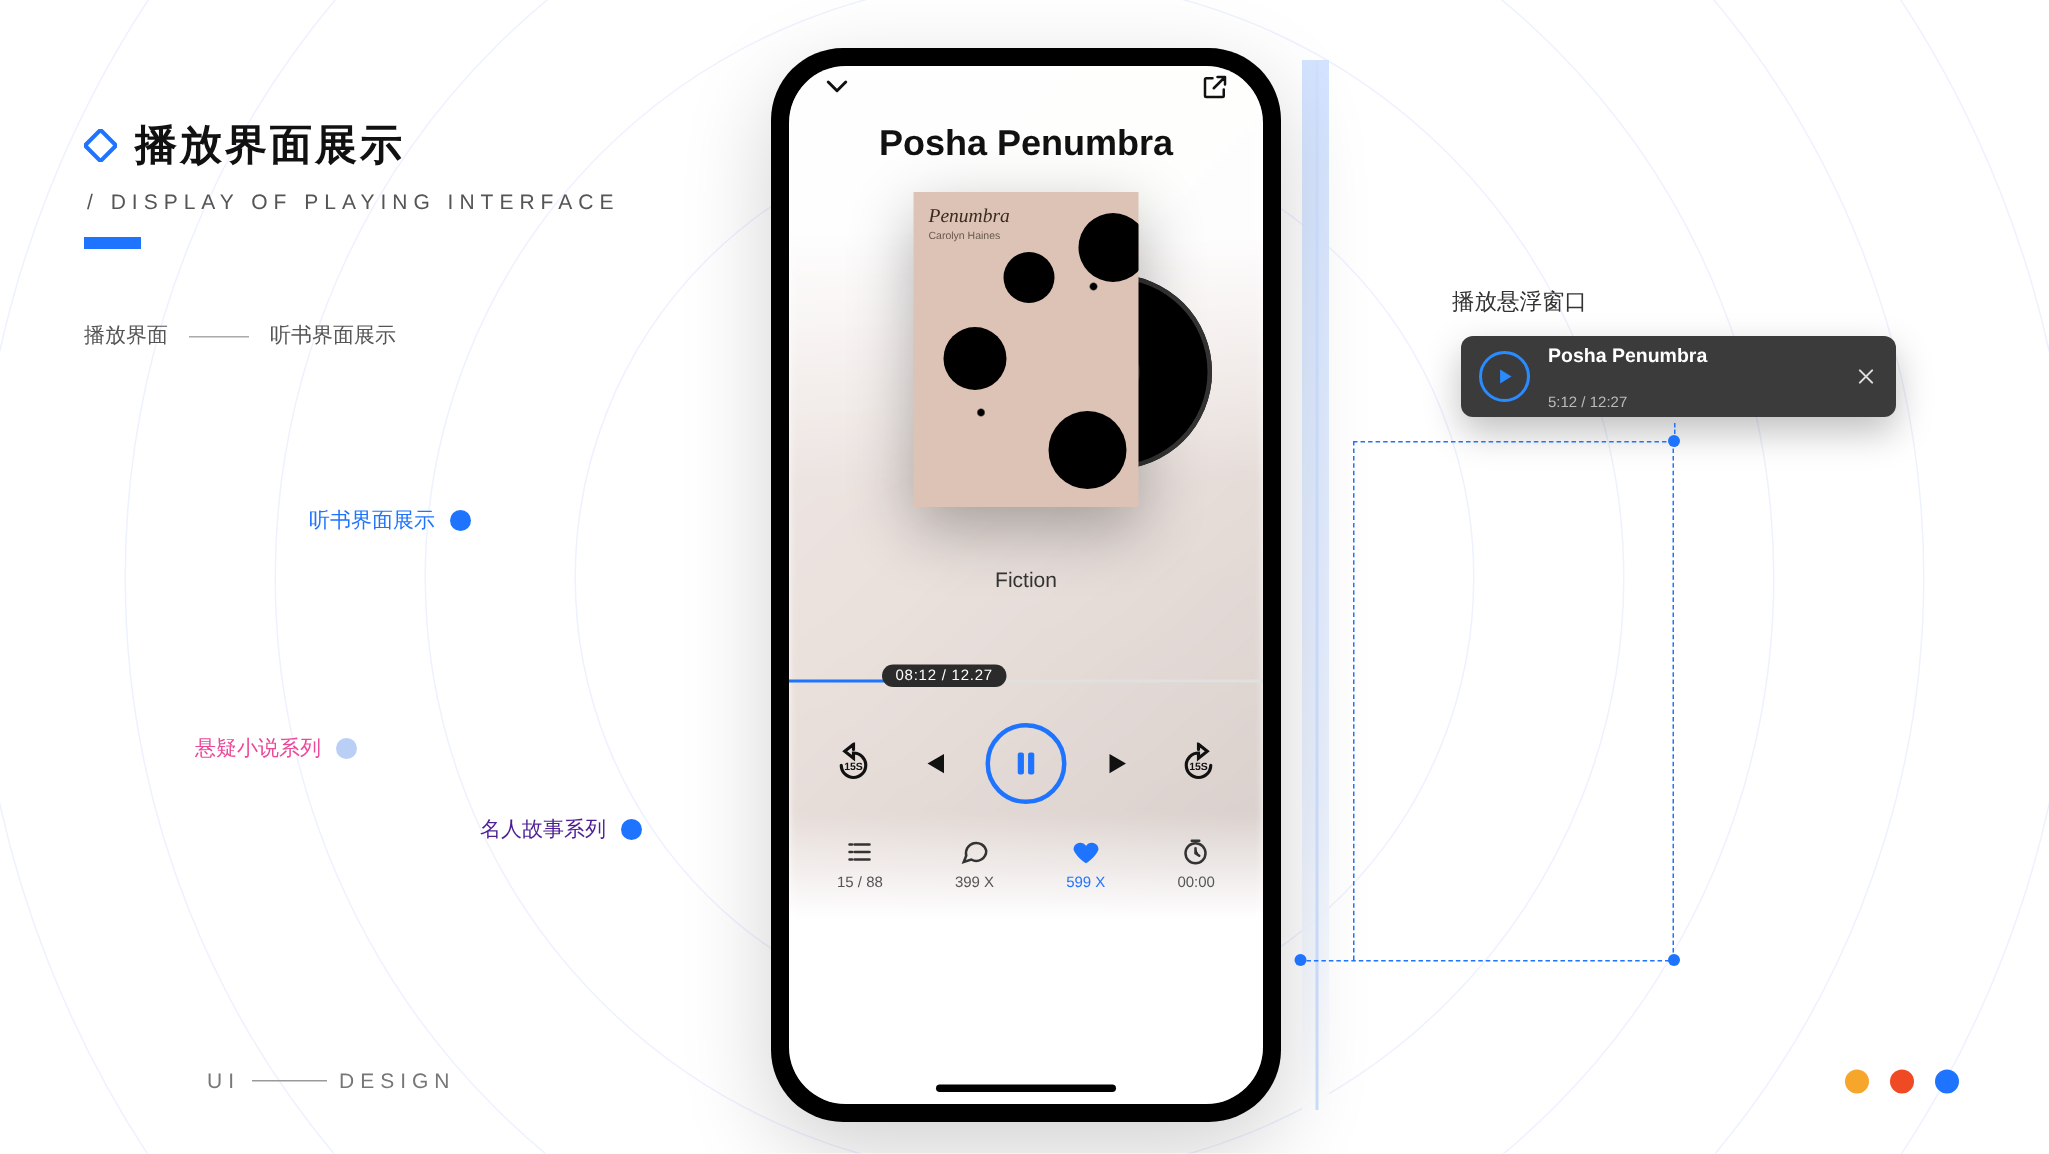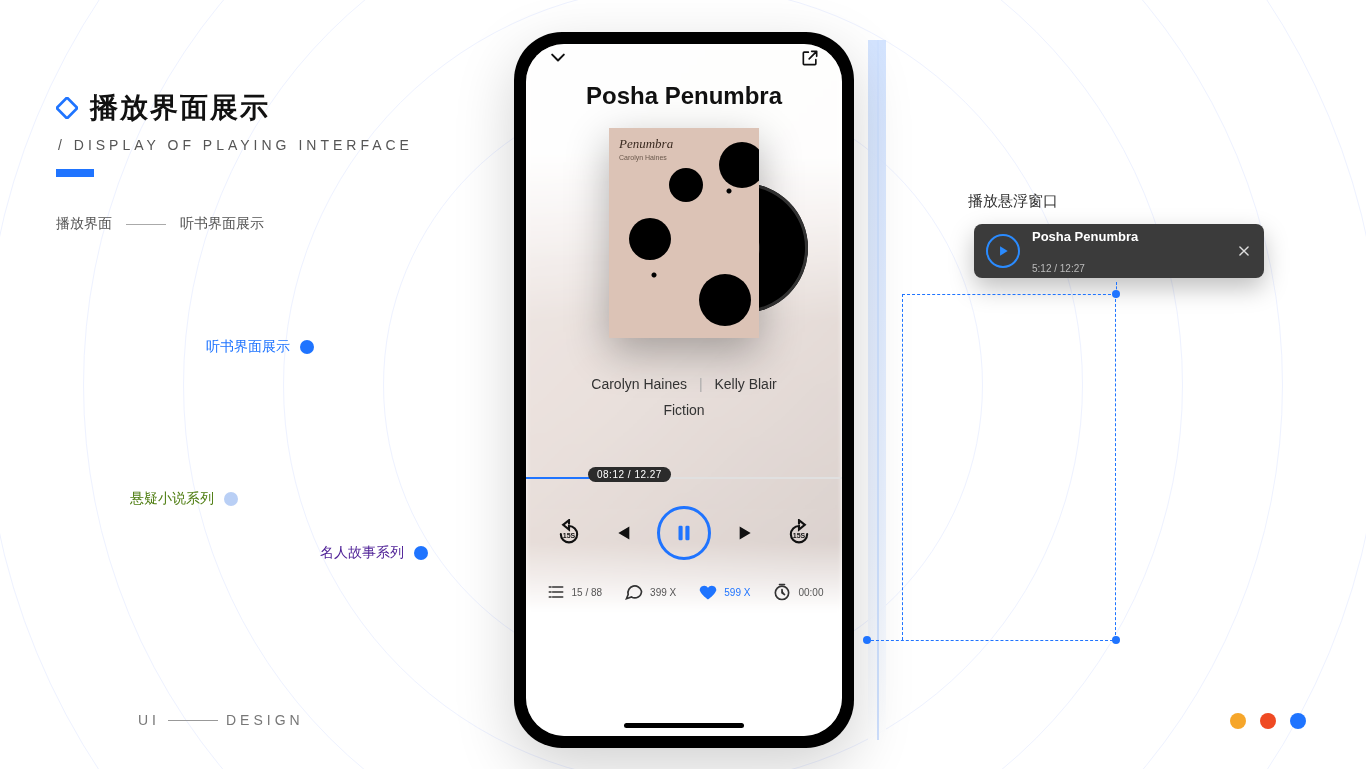--- a/index.html
+++ b/index.html
@@ -4,32 +4,32 @@
 <style>
 *{box-sizing:border-box;margin:0;padding:0}
 html,body{width:1366px;height:769px;overflow:hidden;font-family:"Helvetica Neue",Arial,"PingFang SC","Microsoft YaHei",sans-serif;background:#fff;color:#333}
 .canvas{position:relative;width:1366px;height:769px}
 .ring{position:absolute;border:1px solid #eef2ff;border-radius:50%;pointer-events:none}
 .ring.r1{width:1400px;height:1400px;left:-17px;top:-315px}
 .ring.r2{width:1200px;height:1200px;left:83px;top:-215px}
 .ring.r3{width:1000px;height:1000px;left:183px;top:-115px}
 .ring.r4{width:800px;height:800px;left:283px;top:-15px}
 .ring.r5{width:600px;height:600px;left:383px;top:85px}
-.hdr{position:absolute;left:56px;top:89px}
+.hdr{position:absolute;left:56px;top:78px}
 .hdr-row{display:flex;align-items:center;gap:12px}
 .diamond{width:22px;height:22px;display:inline-block}
 .hdr h1{font-size:28px;font-weight:800;letter-spacing:2px;color:#111}
 .subtitle{margin-top:10px;margin-left:2px;font-size:14px;letter-spacing:4px;color:#555}
 .accent-bar{margin-top:16px;width:38px;height:8px;background:#1f74ff}
 .crumb{position:absolute;left:56px;top:215px;font-size:14px;color:#555;display:flex;align-items:center;gap:14px}
 .crumb .dash{width:40px;height:1px;background:#aaa;display:inline-block}
 .tag{position:absolute;display:flex;align-items:center;gap:10px;font-size:14px}
 .tag .dot{width:14px;height:14px;border-radius:50%}
 .tag.t1{left:206px;top:338px;color:#1f74ff}.tag.t1 .dot{background:#1f74ff}
-.tag.t2{left:130px;top:490px;color:#4d7c0f}.tag.t2 .dot{background:#b9cff5}
+.tag.t2{left:130px;top:490px;color:#ec4899}.tag.t2 .dot{background:#b9cff5}
 .tag.t3{left:320px;top:544px;color:#4c1d95}.tag.t3 .dot{background:#1f74ff}
 .uidesign{position:absolute;left:138px;top:712px;font-size:14px;letter-spacing:4px;color:#777;display:flex;align-items:center;gap:8px}
 .uidesign .line{width:50px;height:1px;background:#999}
 .chips{position:absolute;right:60px;bottom:40px;display:flex;gap:14px}
 .chips span{width:16px;height:16px;border-radius:50%}
 .chip-o{background:#f6a62a}.chip-r{background:#ef4a23}.chip-b{background:#1f74ff}
 
 .phone{position:absolute;left:514px;top:32px;width:340px;height:716px;border-radius:48px;background:#000;padding:12px;box-shadow:0 20px 60px rgba(0,0,0,.18)}
 .screen{position:relative;width:100%;height:100%;border-radius:38px;overflow:hidden;background:linear-gradient(#fff,#fff)}
 .bg-art{position:absolute;inset:0;background:linear-gradient(135deg,#e7d5d0 0%,#d9c1b7 45%,#bfa8a0 80%);filter:blur(2px) saturate(.8);opacity:.55}
@@ -64,21 +64,21 @@
 .credits .sep{color:#aaa;margin:0 8px}
 .genre{position:relative;z-index:3;text-align:center;margin-top:10px;font-size:14px;color:#333}
 .progress{position:relative;z-index:3;margin-top:52px;height:16px}
 .track{position:absolute;left:0;right:0;top:7px;height:2px;background:#e0e0e0}
 .track-fill{position:absolute;left:0;top:7px;height:2px;background:#1f74ff;width:42%}
 .badge{position:absolute;left:62px;top:-3px;background:#2b2b2b;color:#fff;font-size:10px;padding:2px 9px;border-radius:10px;letter-spacing:.5px}
 .controls{position:relative;z-index:3;display:flex;align-items:center;justify-content:space-between;padding:20px 26px 0}
 .ctrl{width:34px;height:34px;display:flex;align-items:center;justify-content:center;color:#111}
 .playbtn{width:54px;height:54px;border:3px solid #1f74ff;border-radius:50%;display:flex;align-items:center;justify-content:center}
 .bottombar{position:relative;z-index:3;display:flex;justify-content:space-around;padding:22px 8px 0}
-.bitem{display:flex;flex-direction:row;align-items:center;gap:5px;font-size:10px;color:#555}
+.bitem{display:flex;flex-direction:column;align-items:center;gap:5px;font-size:10px;color:#555}
 .bitem.active{color:#1f74ff}
 .home-ind{position:absolute;bottom:8px;left:50%;transform:translateX(-50%);width:120px;height:5px;background:#000;border-radius:3px;z-index:4}
 
 .sidebar-accent{position:absolute;left:868px;top:40px;width:18px;height:700px;background:linear-gradient(180deg,#cfe1ff,#e9f1ff 70%,#fff);opacity:.9}
 .sidebar-line{position:absolute;left:877px;top:40px;width:2px;height:700px;background:#cfe1ff}
 .float-label{position:absolute;left:968px;top:192px;font-size:15px;color:#333}
 .float{position:absolute;left:974px;top:224px;width:290px;height:54px;background:#3b3b3b;border-radius:8px;display:flex;align-items:center;gap:12px;padding:0 12px;color:#fff;box-shadow:0 10px 24px rgba(0,0,0,.25)}
 .float-play{width:34px;height:34px;border:2px solid #2a8bff;border-radius:50%;display:flex;align-items:center;justify-content:center}
 .float-txt{flex:1}
 .float-title{font-size:13px;font-weight:600}
@@ -175,25 +175,20 @@
         <div class="cover">
           <span class="cover-top">Penumbra</span>
           <span class="cover-aut">Carolyn Haines</span>
           <span class="flower f1"></span>
           <span class="flower f2"></span>
           <span class="flower f3"></span>
           <span class="flower f4"></span>
         </div>
       </div>
 
-      <div class="credits">
-        <span>Carolyn Haines</span>
-        <span class="sep">|</span>
-        <span>Kelly Blair</span>
-      </div>
       <div class="genre">Fiction</div>
 
       <div class="progress">
         <div class="track"></div>
         <div class="track-fill" id="trackfill" style="width: 42%;"></div>
         <div class="badge"><span>08:12</span> / <span>12.27</span></div>
       </div>
 
       <div class="controls">
         <span class="ctrl">

